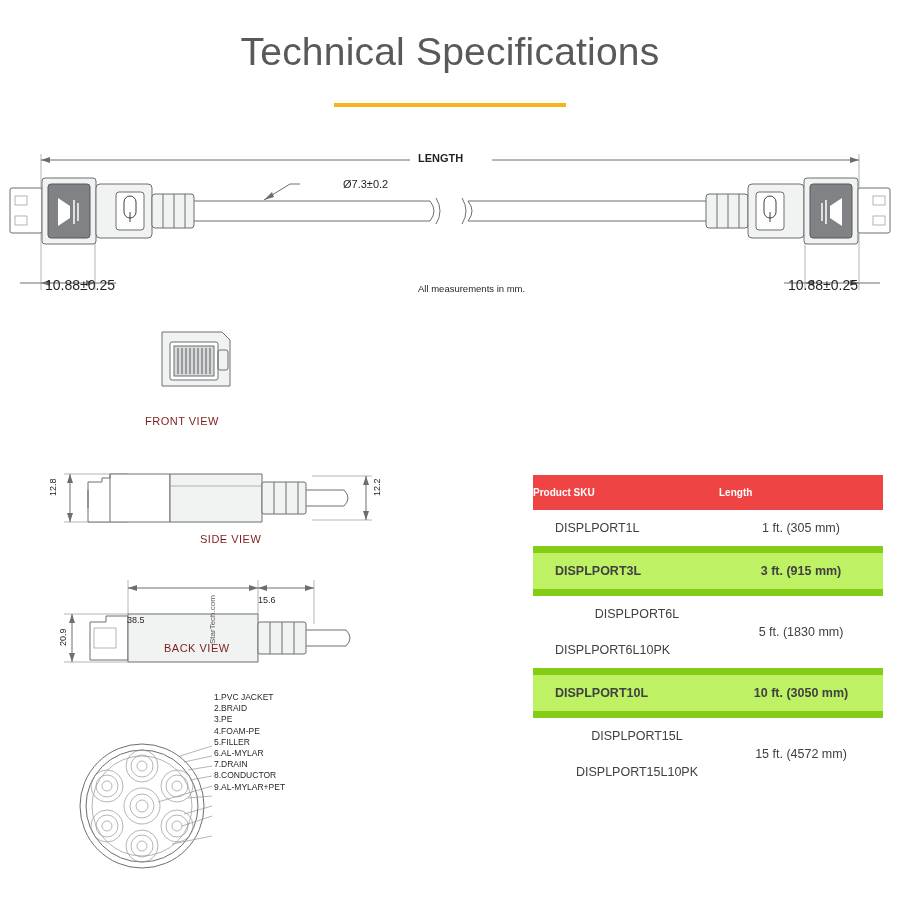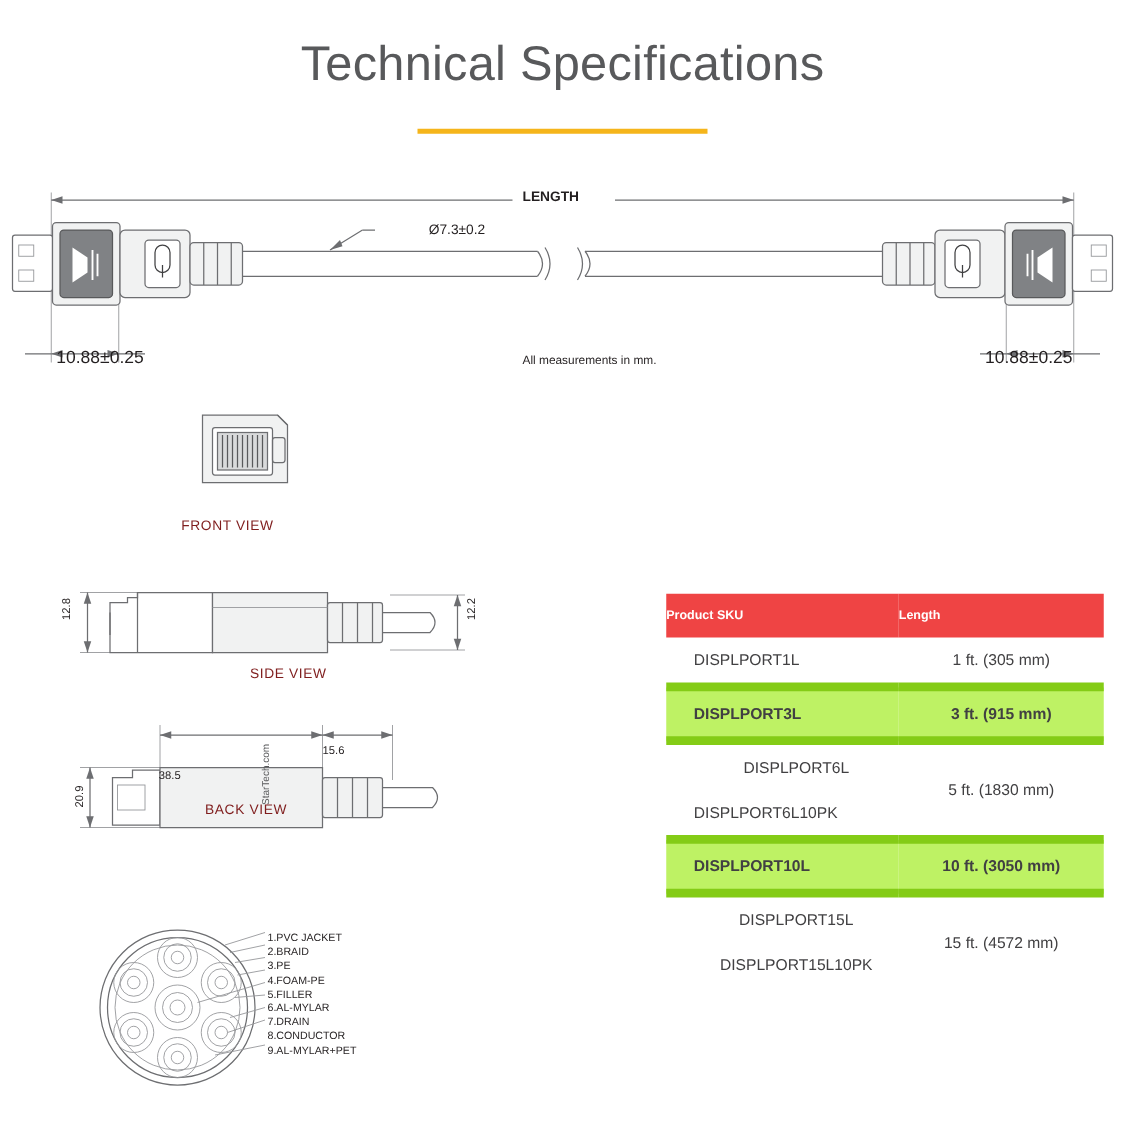--- a/index.html
+++ b/index.html
@@ -316,21 +316,21 @@
       <line x1="116" y1="30" x2="140" y2="26"></line>
       <line x1="118" y1="40" x2="140" y2="36"></line>
       <line x1="86" y1="62" x2="140" y2="46"></line>
       <line x1="116" y1="58" x2="140" y2="56"></line>
       <line x1="112" y1="74" x2="140" y2="66"></line>
       <line x1="110" y1="86" x2="140" y2="76"></line>
       <line x1="100" y1="104" x2="140" y2="96"></line>
     </g>
   </svg>
 </div>
-<div style="position:absolute; left:214px; top:745px; font-size:8.5px; line-height:11.2px; color:#231f20;">
+<div style="position:absolute; left:214px; top:692px; font-size:8.5px; line-height:11.2px; color:#231f20;">
   <div>1.PVC JACKET</div>
   <div>2.BRAID</div>
   <div>3.PE</div>
   <div>4.FOAM-PE</div>
   <div>5.FILLER</div>
   <div>6.AL-MYLAR</div>
   <div>7.DRAIN</div>
   <div>8.CONDUCTOR</div>
   <div>9.AL-MYLAR+PET</div>
 </div>

